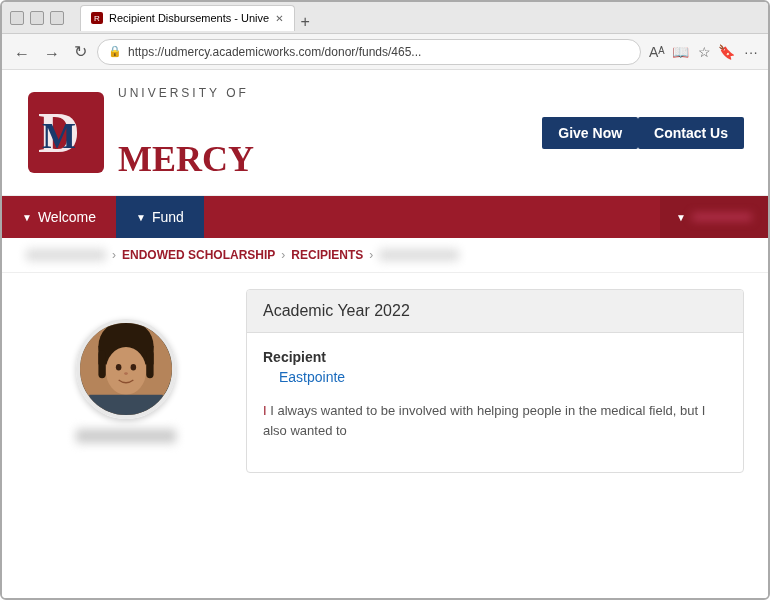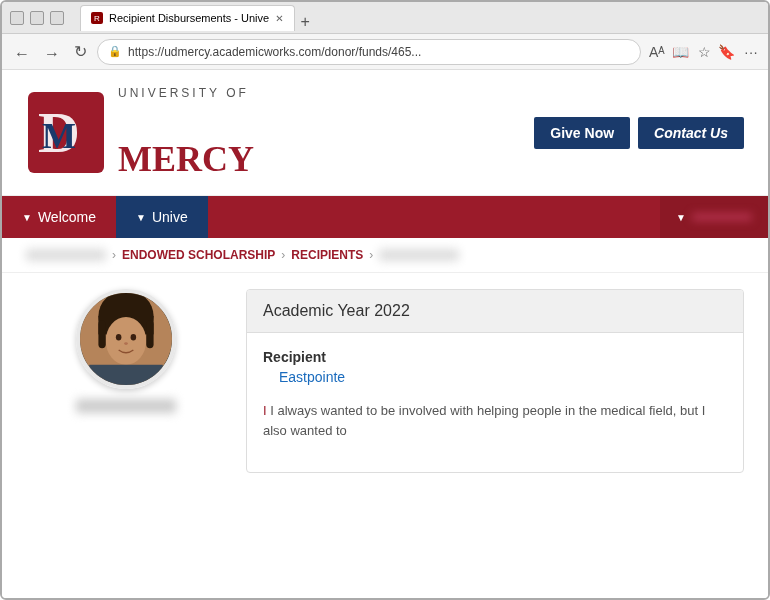--- a/index.html
+++ b/index.html
@@ -190,21 +190,20 @@
     .detroit-mercy {
       font-size: 36px;
       font-weight: bold;
       color: #9B1B2A;
       line-height: 1.1;
       font-family: 'Times New Roman', serif;
     }
 
     .header-buttons {
       display: flex;
-      gap: 8px;
       align-items: flex-start;
     }
 
     .btn-give-now {
       background: #1a3a6b;
       color: #fff;
       border: none;
       padding: 8px 16px;
       font-size: 14px;
       font-weight: bold;
@@ -214,21 +213,20 @@
 
     .btn-contact {
       background: #1a3a6b;
       color: #fff;
       border: none;
       padding: 8px 16px;
       font-size: 14px;
       font-weight: bold;
       cursor: pointer;
       border-radius: 2px;
-      font-style: italic;
     }
 
     
     .nav-menu {
       background: #9B1B2A;
       height: 42px;
       display: flex;
       align-items: stretch;
     }
 
@@ -336,20 +334,21 @@
 
     .breadcrumb-sep {
       color: #999;
     }
 
     
     .main-content {
       display: flex;
       padding: 16px 24px;
       gap: 20px;
+      align-items: center;
     }
 
     .profile-side {
       width: 200px;
       display: flex;
       flex-direction: column;
       align-items: center;
       gap: 10px;
     }
 
@@ -493,21 +492,21 @@
       </div>
     </div>
 
     <div class="nav-menu">
       <div class="nav-item">
         <span class="nav-item-caret">▼</span>
         <span>Welcome</span>
       </div>
       <div class="nav-item active">
         <span class="nav-item-caret">▼</span>
-        <span>Unive</span>
+        <span>Fund</span>
       </div>
       <div class="nav-spacer"></div>
       <div class="nav-user">
         <span class="nav-item-caret">▼</span>
         <span class="nav-user-blurred"></span>
       </div>
     </div>
 
 
     <div class="breadcrumb">

